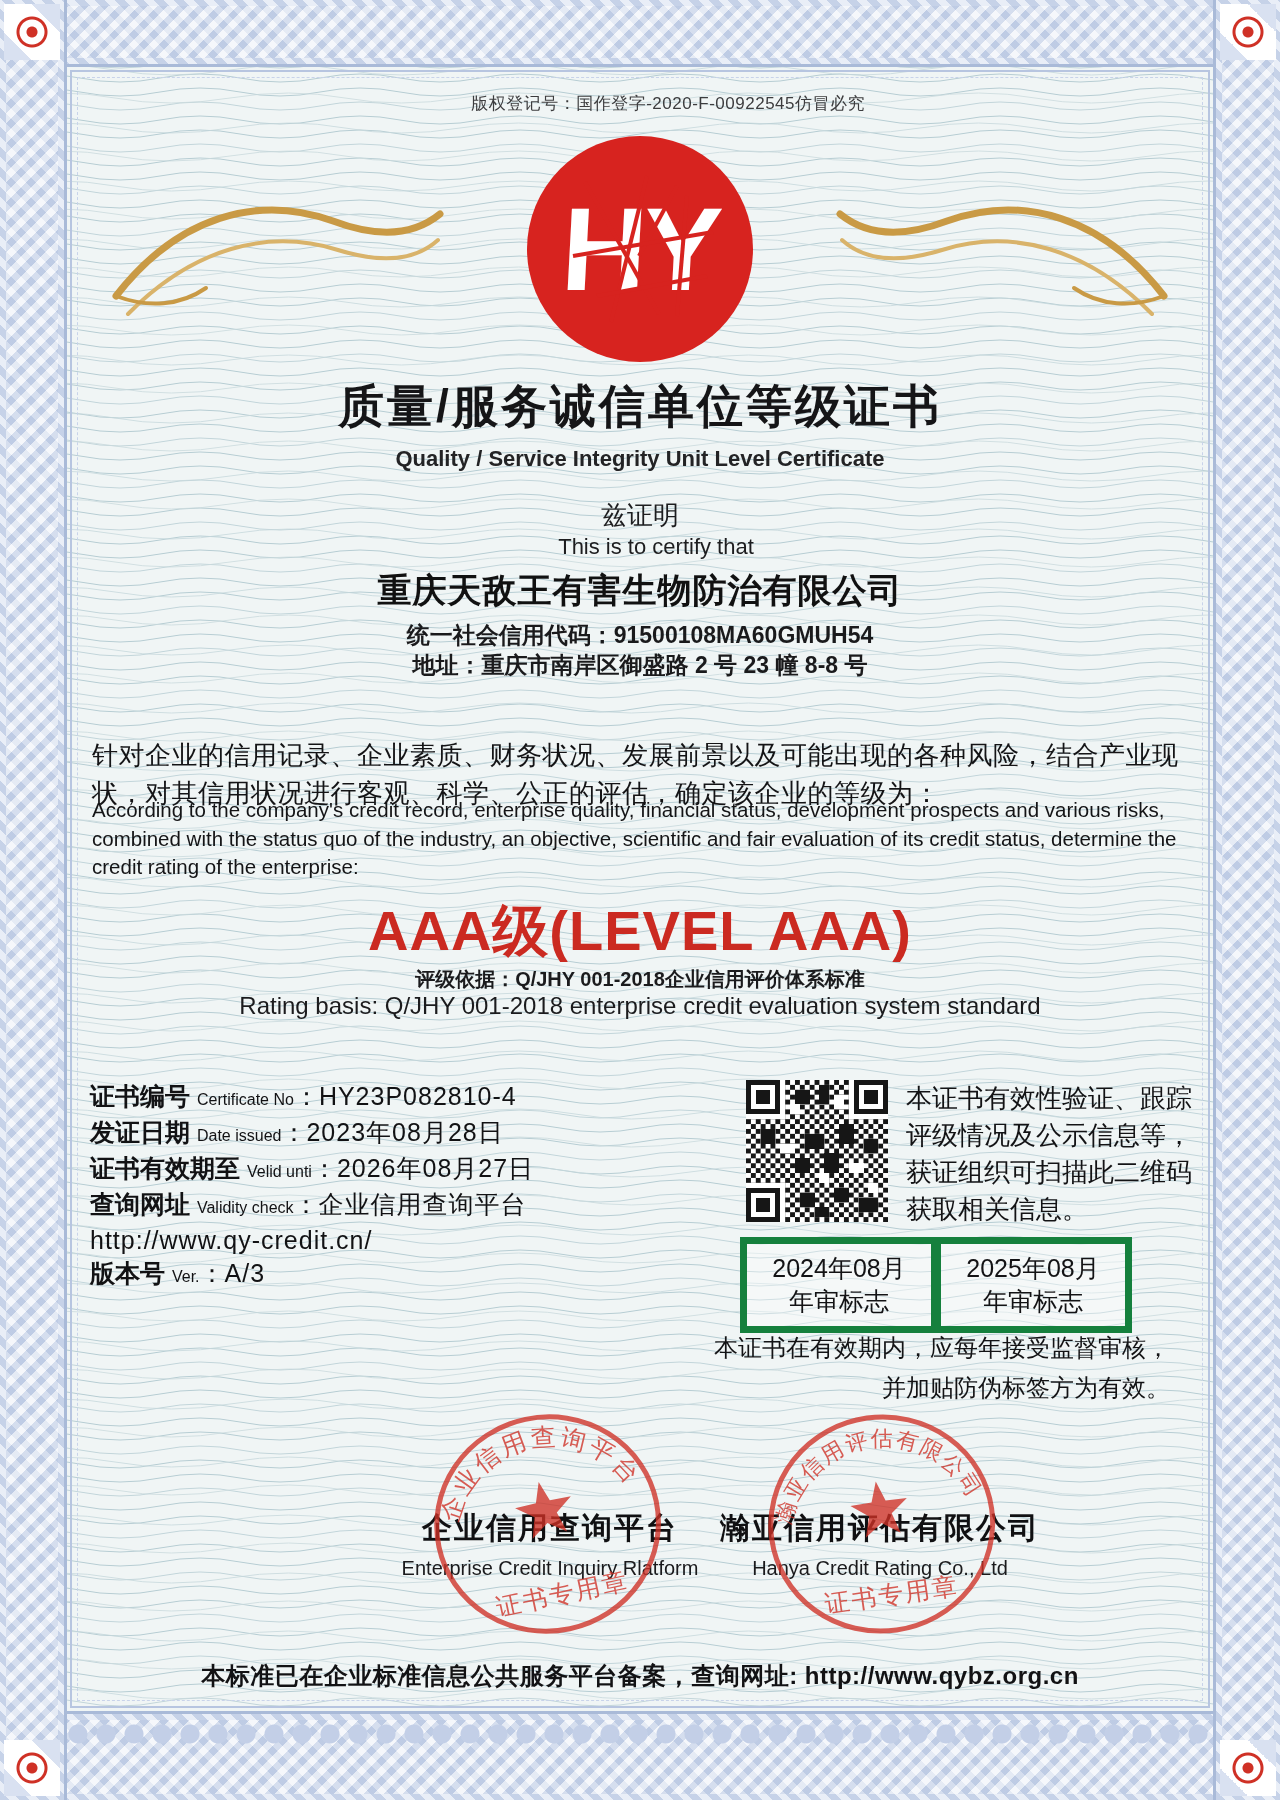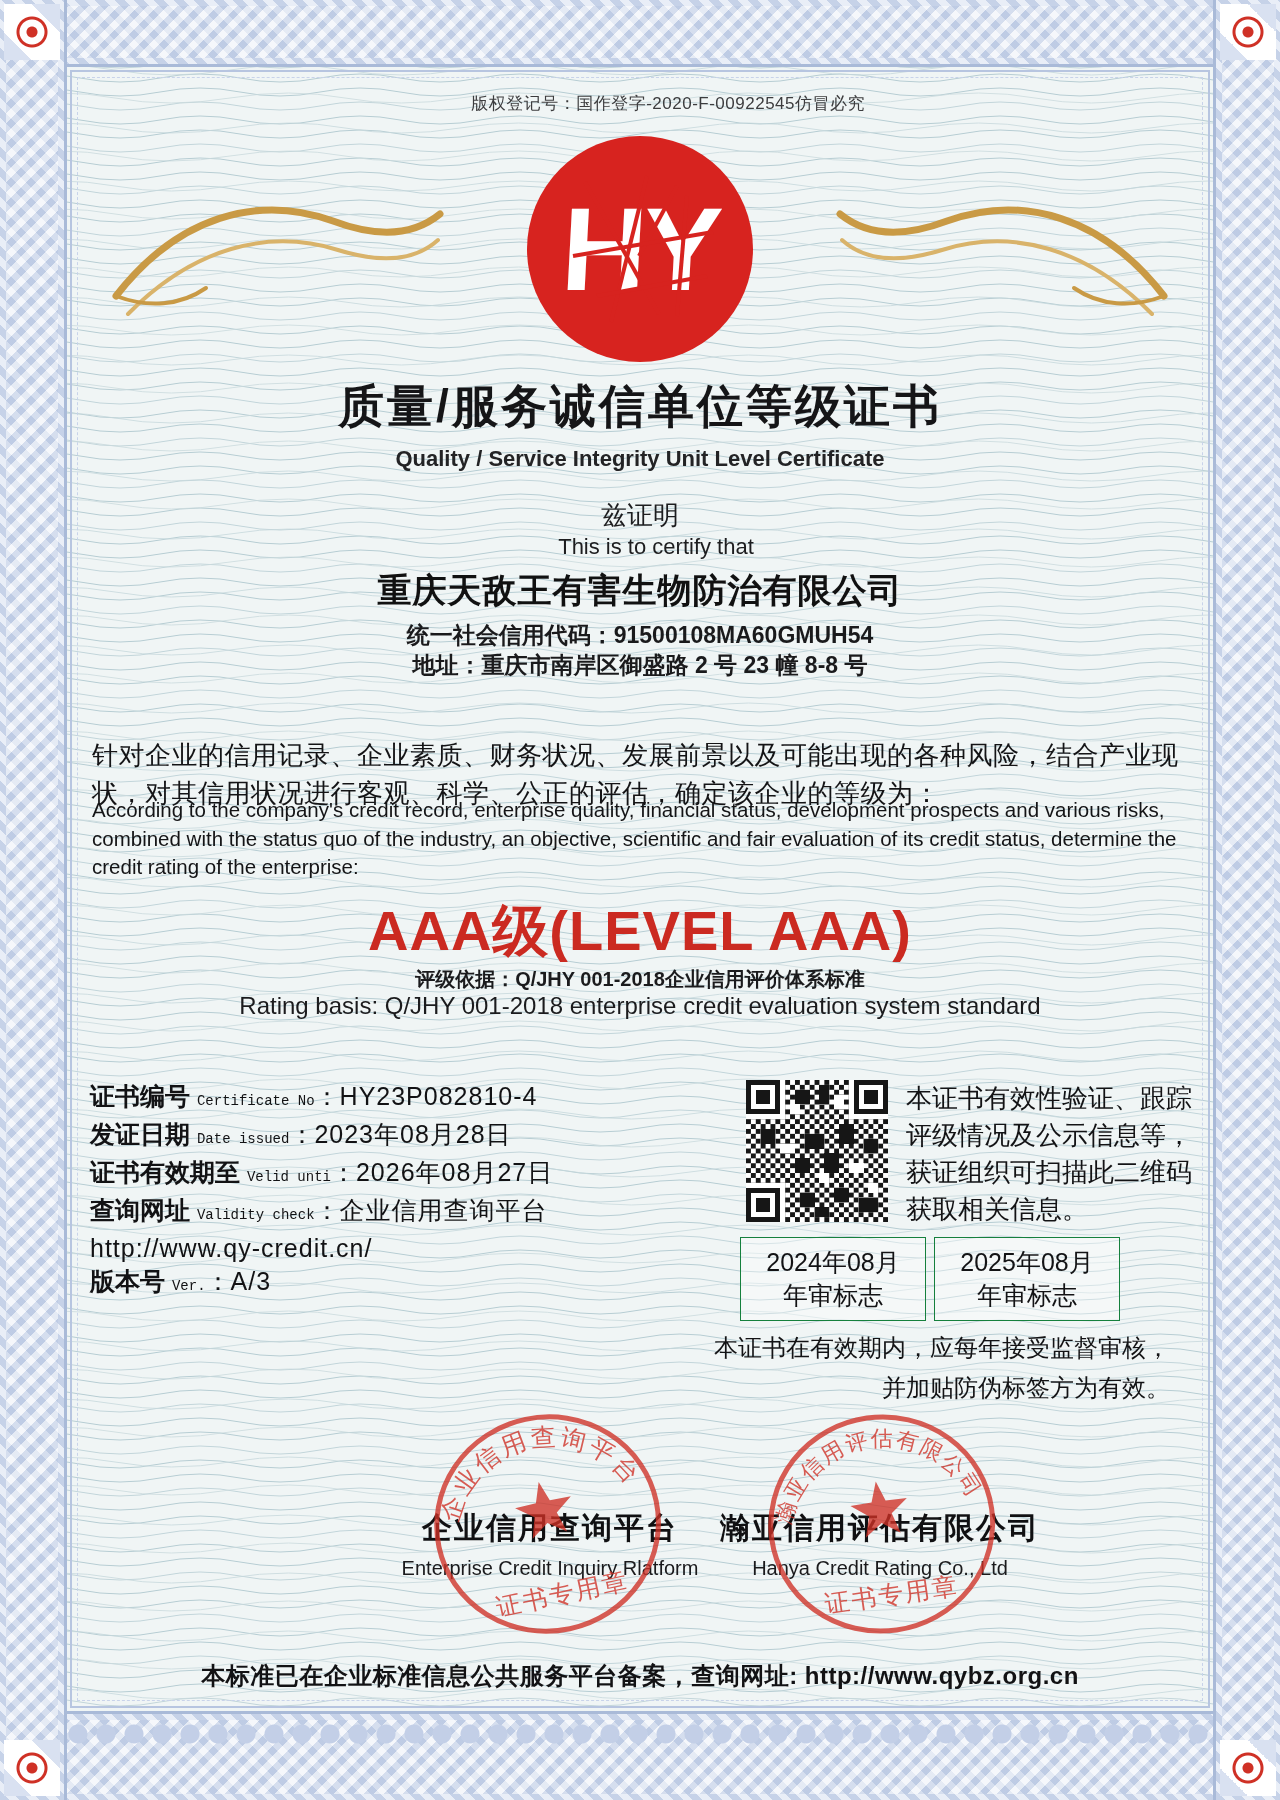--- a/index.html
+++ b/index.html
@@ -56,27 +56,27 @@
   .para{left:92px;width:1098px;color:#141416;}
   .para.zh{top:736px;font-size:26px;line-height:38px;letter-spacing:.5px;}
   .para.en{top:796px;font-size:20.5px;line-height:28.5px;}
 
   .level{top:894px;font-size:56px;font-weight:bold;color:#cb2a21;letter-spacing:1px;}
   .basis-zh{top:966px;font-size:20px;font-weight:bold;color:#1b1b1d;}
   .basis-en{top:992px;font-size:24px;color:#1b1b1d;}
 
   .details{left:90px;top:1080px;width:560px;font-size:25px;line-height:33px;color:#121214;}
   .details .zh{font-weight:bold;font-size:25px;}
-  .details .en{font-size:14px;font-family:Liberation Mono, monospace;}
+  .details .en{font-size:16px;}
   .details .val{font-size:25px;letter-spacing:1px;}
 
   .qr{left:746px;top:1076px;width:142px;height:150px;}
   .qr-note{left:906px;top:1080px;width:300px;font-size:26px;line-height:37px;color:#131315;}
 
-  .mark-box{top:1237px;height:74px;border:1px solid #15803d;background:rgba(255,255,255,.35);
+  .mark-box{top:1237px;height:74px;border:7px solid #15803d;background:rgba(255,255,255,.35);
         text-align:center;font-size:25px;color:#131315;padding-top:8px;line-height:33px;}
   .mark-box.b1{left:740px;width:184px;}
   .mark-box.b2{left:934px;width:184px;}
 
   .supervision{left:700px;top:1328px;width:470px;text-align:right;
         font-size:24px;line-height:40px;color:#131315;}
 
   .org{text-align:center;}
   .org .zh{font-size:30px;font-weight:bold;color:#101012;letter-spacing:2px;}
   .org .en{font-size:20px;color:#1a1a1c;margin-top:8px;}

